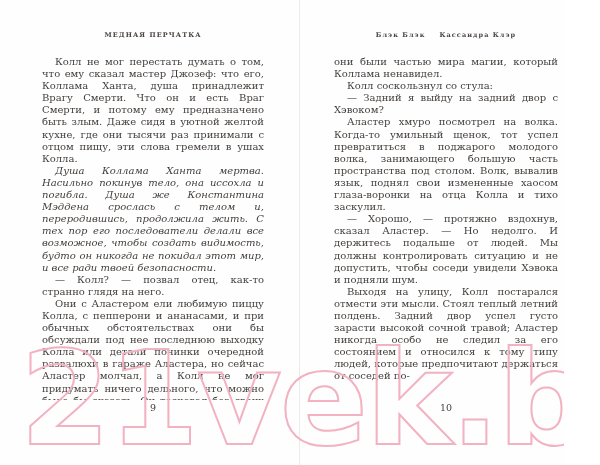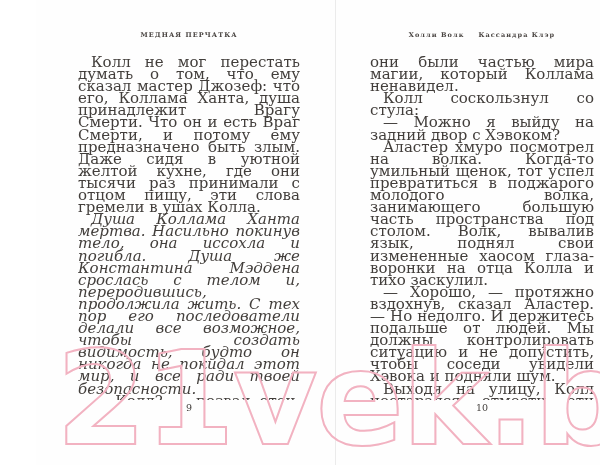--- a/index.html
+++ b/index.html
@@ -3,21 +3,20 @@
 <meta charset="utf-8">
 <style>
   html, body { margin: 0; padding: 0; }
   .screen {
     position: relative;
     width: 564px;
     height: 465px;
     background: #fefefe;
     overflow: hidden;
     font-family: "DejaVu Serif", serif;
-    margin-left: 36px;
   }
   .page-divider {
     position: absolute;
     left: 299px; top: 0;
     width: 1px; height: 465px;
     background: #ebebeb;
   }
   .page {
     position: absolute;
     top: 0;
@@ -34,21 +33,21 @@
     letter-spacing: 1.1px;
     color: #4a4542;
     white-space: nowrap;
   }
   .running-head .author-gap { display: inline-block; width: 14px; }
   .body-text {
     position: absolute;
     top: 56px; left: 0; right: 0;
     height: 344px;
     overflow: hidden;
-    font-size: 15px;
+    font-size: 10px;
     line-height: 12.1px;
     color: #423e3b;
     text-align: justify;
   }
   .body-text p { margin: 0; text-indent: 13px; }
   .body-text p.no-indent { text-indent: 0; }
   .body-text p.italic, .body-text span.italic { font-style: italic; }
   .page-number {
     position: absolute;
     top: 402px; left: 0; right: 0;
@@ -85,26 +84,26 @@
         <p><span>Колл не мог перестать думать о том, что ему сказал мастер Джозеф: что его, Коллама Ханта, душа принадлежит Врагу Смерти. Что он и есть Враг Смерти, и потому ему предназначено быть злым. Даже сидя в уютной желтой кухне, где они тысячи раз принимали с отцом пищу, эти слова гремели в ушах Колла.</span></p>
         <p class="italic"><span class="italic">Душа Коллама Ханта мертва. Насильно покинув тело, она иссохла и погибла. Душа же Константина Мэддена срослась с телом и, переродившись, продолжила жить. С тех пор его последователи делали все возможное, чтобы создать видимость, будто он никогда не покидал этот мир, и все ради твоей безопасности.</span></p>
         <p><span>— Колл? — позвал отец, как-то странно глядя на него.</span></p>
         <p><span>Они с Аластером ели любимую пиццу Колла, с пепперони и ананасами, и при обычных обстоятельствах они бы обсуждали под нее последнюю выходку Колла или детали починки очередной развалюхи в гараже Аластера, но сейчас Аластер молчал, а Колл не мог придумать ничего дельного, что можно было бы сказать. Он тосковал без своих лучших друзей, Аарона и Тамары, но не смел упоминать о них при отце, так как</span></p>
       </div>
     <div class="page-number">9</div>
   </div>
 
   <div class="page page-right">
     <div class="running-head">
-      <span>Холли Волк</span><span class="author-gap"></span><span>Кассандра Клэр</span>
+      <span>Блэк Блэк</span><span class="author-gap"></span><span>Кассандра Клэр</span>
     </div>
     <div class="body-text">
         <p class="no-indent"><span>они были частью мира магии, который Коллама ненавидел.</span></p>
         <p><span>Колл соскользнул со стула:</span></p>
-        <p><span>— Можно я выйду на задний двор с Хэвоком?</span></p>
+        <p><span>— Задний я выйду на задний двор с Хэвоком?</span></p>
         <p><span>Аластер хмуро посмотрел на волка. Когда-то умильный щенок, тот успел превратиться в поджарого молодого волка, занимающего большую часть пространства под столом. Волк, вывалив язык, поднял свои измененные хаосом глаза-воронки на отца Колла и тихо заскулил.</span></p>
         <p><span>— Хорошо, — протяжно вздохнув, сказал Аластер. — Но недолго. И держитесь подальше от людей. Мы должны контролировать ситуацию и не допустить, чтобы соседи увидели Хэвока и подняли шум.</span></p>
         <p><span>Выходя на улицу, Колл постарался отмести эти мысли. Стоял теплый летний полдень. Задний двор успел густо зарасти высокой сочной травой; Аластер никогда особо не следил за его состоянием и относился к тому типу людей, которые предпочитают держаться от соседей по-</span></p>
       </div>
     <div class="page-number">10</div>
   </div>
 
   <div class="watermark">21vek.by</div>
 
 </div>

